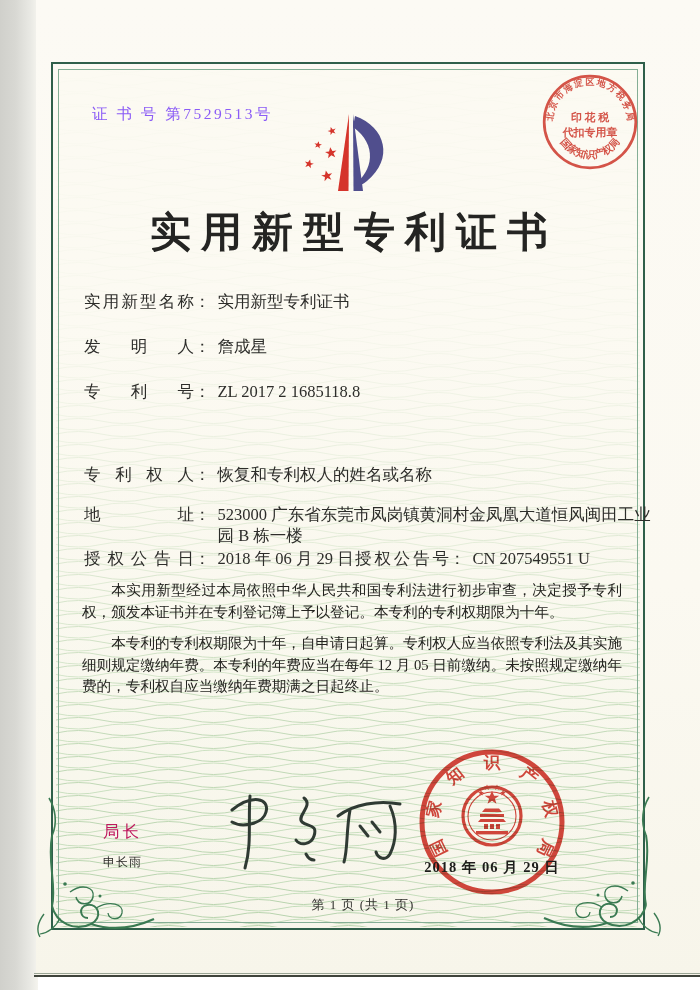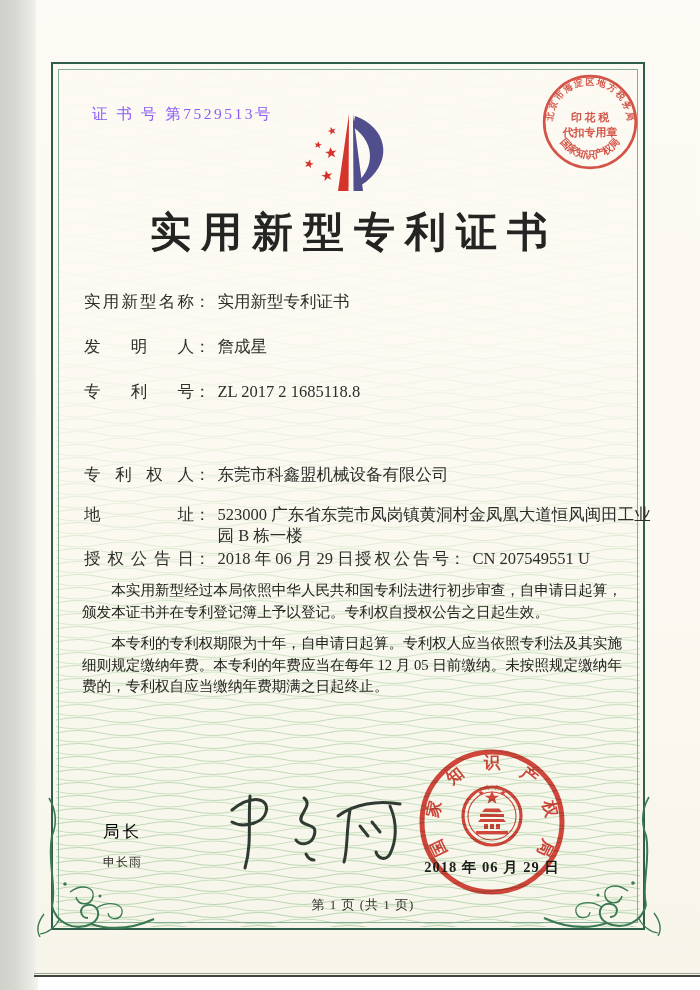--- a/index.html
+++ b/index.html
@@ -27,21 +27,21 @@
   .frow{position:absolute;left:84px;font-size:16.5px;color:#2d2d2a;white-space:nowrap;}
   .flabel{display:inline-block;width:110px;text-align:justify;text-align-last:justify;}
   .flabel-sm{display:inline-block;width:94px;text-align:justify;text-align-last:justify;}
   .fvalue{margin-left:7px;}
   .addr-value{display:inline-block;vertical-align:top;white-space:normal;width:438px;
     line-height:21px;margin-left:7px;}
   .grant-col2{position:absolute;left:271px;top:0;}
   .paras{position:absolute;left:82px;top:580px;width:540px;font-size:14.6px;
     line-height:21.6px;color:#23231f;text-align:justify;}
   .paras p{margin:0 0 10px 0;text-indent:2em;}
-  .sig-title{position:absolute;left:103px;top:821px;font-size:16.5px;color:#000000;letter-spacing:3px;}
+  .sig-title{position:absolute;left:103px;top:821px;font-size:16.5px;color:#be185d;letter-spacing:3px;}
   .sig-name{position:absolute;left:103px;top:854px;font-size:12px;color:#2b2b28;letter-spacing:1px;}
   .footer{position:absolute;left:51px;top:896px;width:624px;text-align:center;
     font-size:13px;color:#33332f;letter-spacing:1px;}
   .seal-date{position:absolute;left:402px;top:858px;width:180px;text-align:center;
     font-size:14.5px;font-weight:bold;color:#1d1d1a;letter-spacing:1px;z-index:6;}
   svg text{font-family:"Liberation Serif","DejaVu Serif",serif;}
   .abs{position:absolute;}
 </style>
 </head>
 <body>
@@ -149,34 +149,34 @@
   <div class="frow" style="top:291px">
     <span class="flabel">实用新型名称</span><span>：</span><span class="fvalue">实用新型专利证书</span>
   </div>
   <div class="frow" style="top:336px">
     <span class="flabel">发明人</span><span>：</span><span class="fvalue">詹成星</span>
   </div>
   <div class="frow" style="top:381px">
     <span class="flabel">专利号</span><span>：</span><span class="fvalue">ZL 2017 2 1685118.8</span>
   </div>
   <div class="frow" style="top:464px">
-    <span class="flabel">专利权人</span><span>：</span><span class="fvalue">东莞市科鑫盟机械设备有限公司</span>
+    <span class="flabel">专利权人</span><span>：</span><span class="fvalue">恢复和专利权人的姓名或名称</span>
   </div>
   <div class="frow" style="top:504px">
     <span class="flabel" style="vertical-align:top">地址</span><span style="vertical-align:top">：</span><span class="addr-value">523000 广东省东莞市凤岗镇黄洞村金凤凰大道恒风闽田工业园 B 栋一楼</span>
   </div>
   <div class="frow" style="top:548px">
     <span class="flabel">授权公告日</span><span>：</span><span class="fvalue">2018 年 06 月 29 日</span>
     <span class="grant-col2">
       <span class="flabel-sm">授权公告号</span><span>：</span><span class="fvalue">CN 207549551 U</span>
     </span>
   </div>
 
   <div class="paras">
-    <p>本实用新型经过本局依照中华人民共和国专利法进行初步审查，自申请日起算，颁发本证书并在专利登记簿上予以登记。专利权自授权公告之日起生效。</p>
+    <p>本实用新型经过本局依照中华人民共和国专利法进行初步审查，决定授予专利权，颁发本证书并在专利登记簿上予以登记。本专利的专利权期限为十年。</p>
     <p>本专利的专利权期限为十年，自申请日起算。专利权人应当依照专利法及其实施细则规定缴纳年费。本专利的年费应当在每年 12 月 05 日前缴纳。未按照规定缴纳年费的，专利权自应当缴纳年费期满之日起终止。</p>
   </div>
 
   <div class="sig-title">局长</div>
   <div class="sig-name">申长雨</div>
 
   <svg class="abs" style="left:218px;top:782px" width="190" height="105" viewBox="0 0 190 105">
     <g fill="none" stroke="#2f3a33" stroke-width="3" stroke-linecap="round">
       <path d="M32 14 C 30 40 34 62 27 86"></path>
       <path d="M14 28 C 34 12 52 16 48 30 C 45 42 24 46 14 40"></path>

